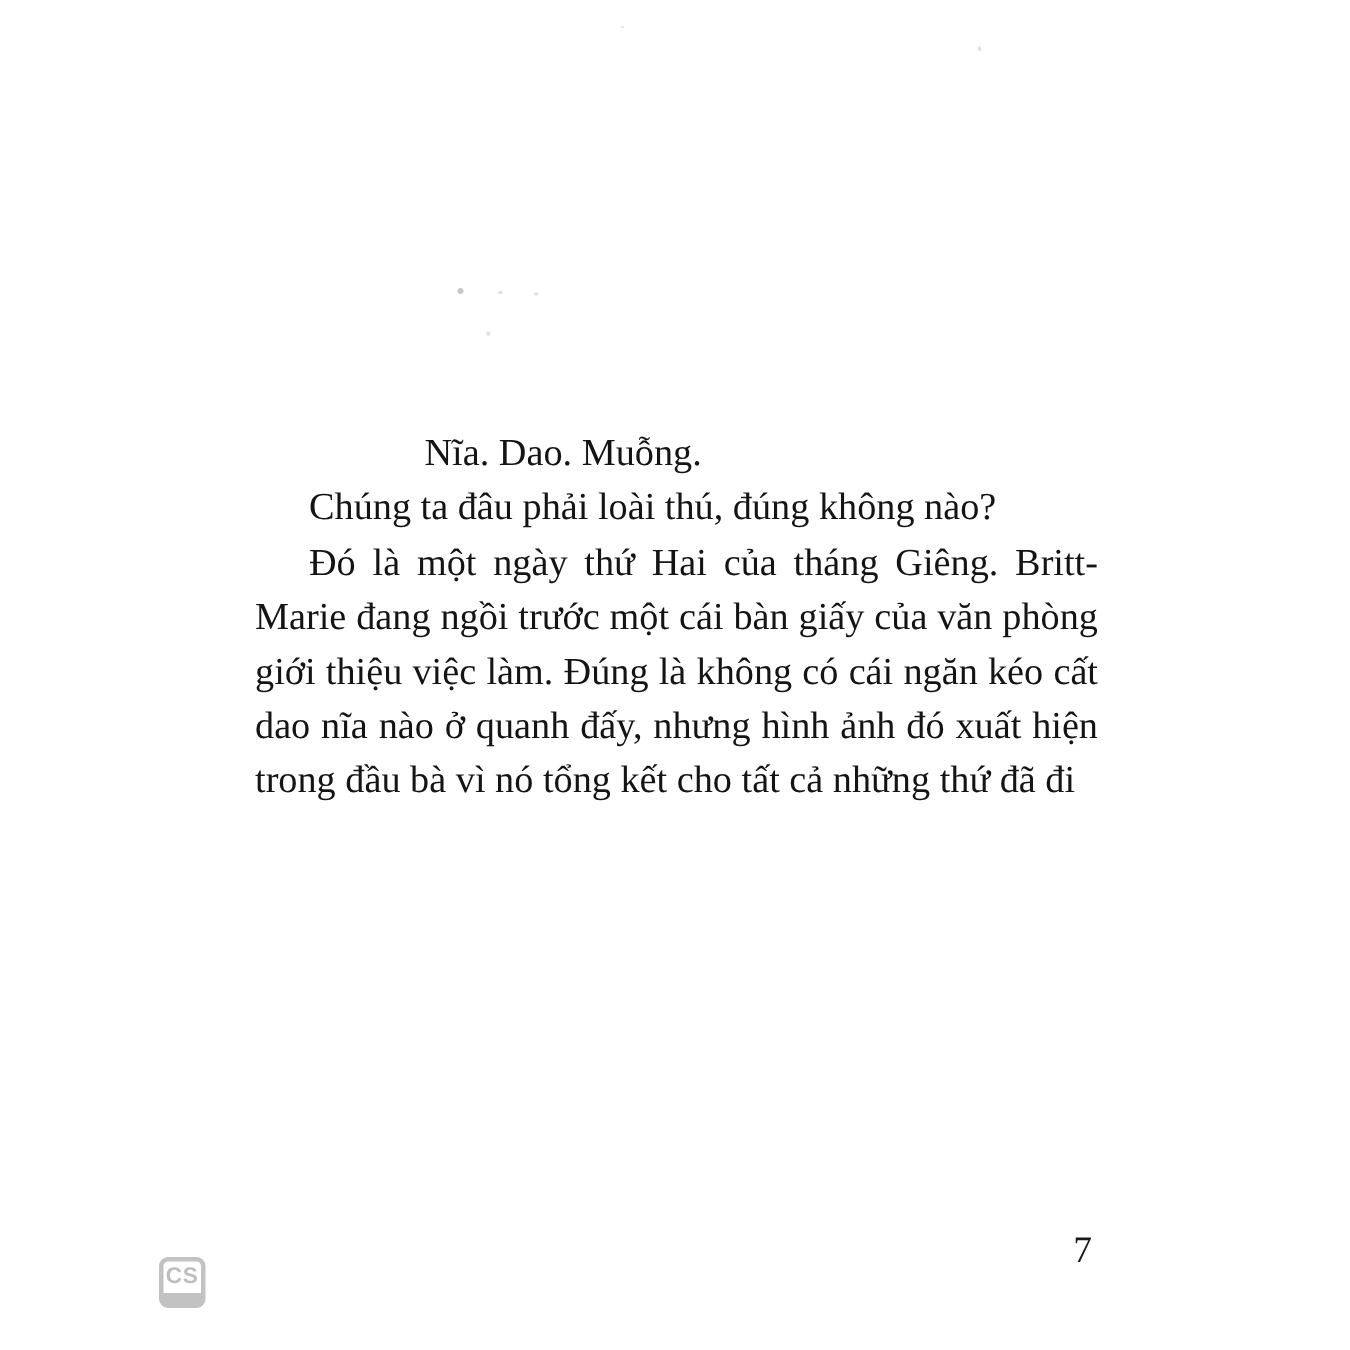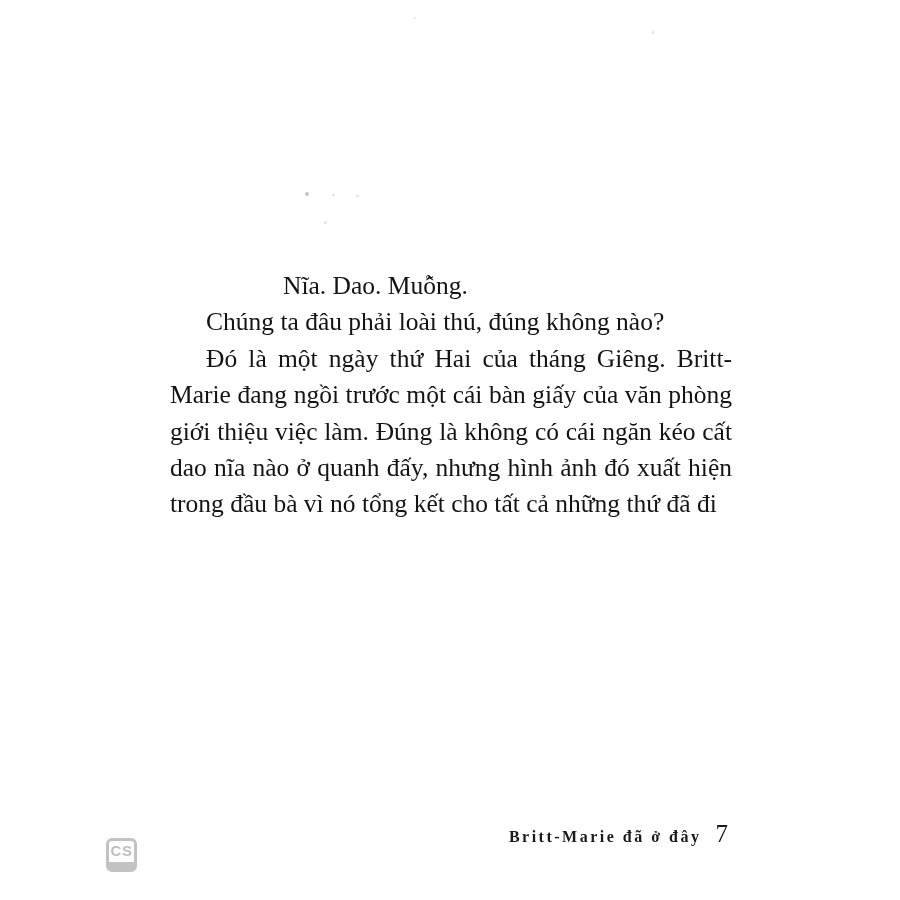--- a/index.html
+++ b/index.html
@@ -26,21 +26,21 @@
     top: 50px;
     font-size: 46px;
     font-weight: 500;
     letter-spacing: 4px;
     color: #141414;
     line-height: 1.2;
   }
   .text-block {
     position: absolute;
     left: 170px;
-    top: 268px;
+    top: 284px;
     width: 562px;
     font-size: 25.5px;
     line-height: 36.4px;
     text-align: justify;
     color: #141414;
   }
   .text-block p {
     margin: 0;
     text-indent: 36px;
   }
@@ -137,21 +137,20 @@
   <div class="speckle sp5"></div>
   <div class="speckle sp6"></div>
 
   <div class="text-block">
     <p class="first-para">Nĩa. Dao. Muỗng.</p>
     <p>Chúng ta đâu phải loài thú, đúng không nào?</p>
     <p>Đó là một ngày thứ Hai của tháng Giêng. Britt-Marie đang ngồi trước một cái bàn giấy của văn phòng giới thiệu việc làm. Đúng là không có cái ngăn kéo cất dao nĩa nào ở quanh đấy, nhưng hình ảnh đó xuất hiện trong đầu bà vì nó tổng kết cho tất cả những thứ đã đi</p>
   </div>
 
   <div class="book-footer">
-    <span class="book-title">Britt-Marie đã ở đây</span>
     <span class="page-number">7</span>
   </div>
 
   <div class="camscanner-watermark">
     <div class="cs-badge">
       <div class="cs-badge-letters">CS</div>
       <div class="cs-badge-bar"></div>
     </div>
   </div>
 

